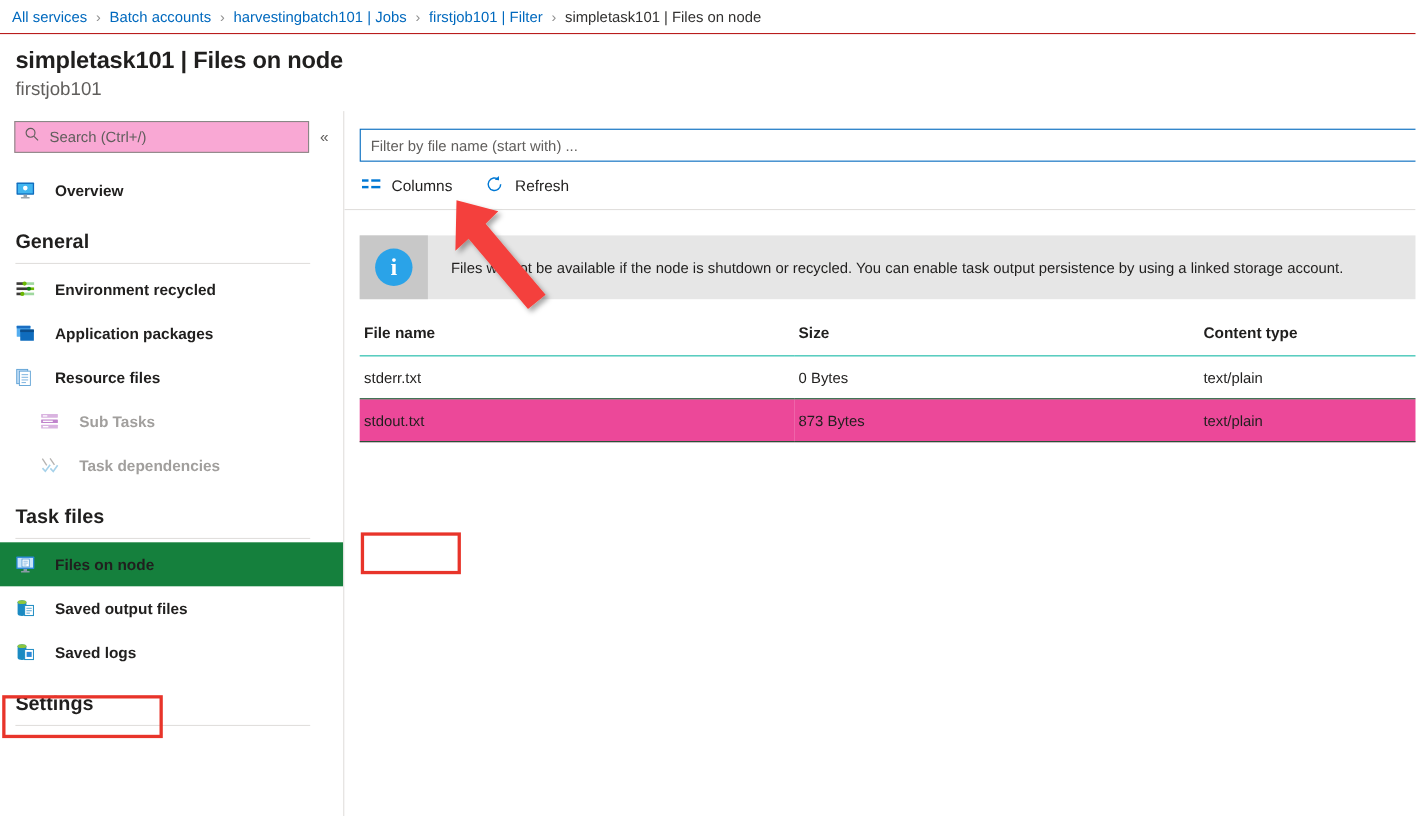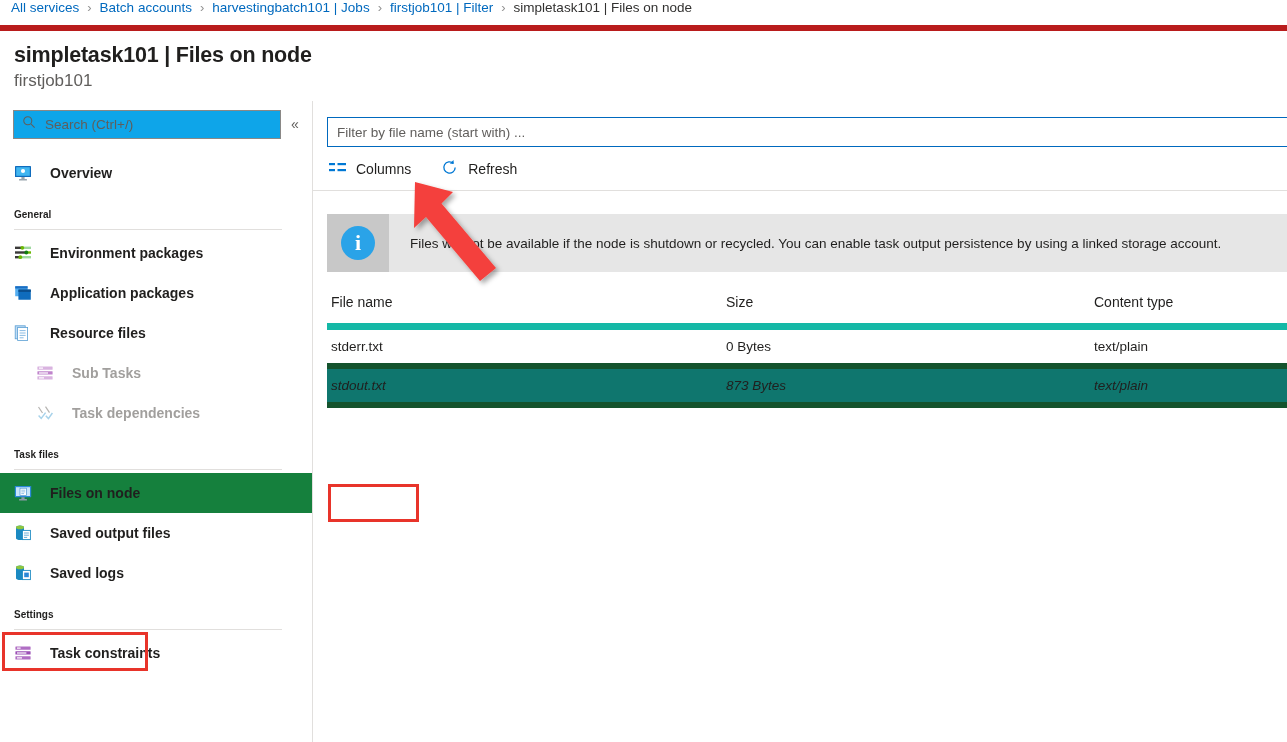--- a/index.html
+++ b/index.html
@@ -8,24 +8,24 @@
     background: #ffffff;
     font-family: "Liberation Sans", sans-serif;
     overflow: hidden;
     color: #201f1e;
   }
 
   
   #breadcrumb-bar {
     height: 31px;
     display: flex;
-    align-items: flex-start;
+    align-items: center;
     padding-left: 11px;
     font-size: 13.5px;
-    border-bottom: 6px solid #b91c1c;
+    border-bottom: 1px solid #b91c1c;
     white-space: nowrap;
   }
   .crumb-link { color: #0069be; cursor: pointer; }
   .crumb-current { color: #323130; }
   .crumb-sep {
     color: #919191;
     margin: 0 8px;
     font-size: 13px;
     display: inline-block;
   }
@@ -64,21 +64,21 @@
     height: 30px;
     margin-bottom: 14px;
   }
   #search-wrap {
     flex: 0 0 268px;
     height: 29px;
     border: 1px solid #8a8886;
     display: flex;
     align-items: center;
     padding: 0 8px;
-    background: #0ea5e9;
+    background: #f9a8d4;
   }
   #search-input {
     border: 0; outline: 0;
     font-size: 13.5px;
     font-family: "Liberation Sans", sans-serif;
     color: #323130;
     width: 100%;
     margin-left: 9px;
     background: transparent;
   }
@@ -114,21 +114,21 @@
     width: 18px; height: 18px;
     flex: 0 0 18px;
     display: flex; align-items: center; justify-content: center;
   }
   .nav-icon svg { display: block; }
 
   .nav-group {
     padding: 16px 0 0 14px;
   }
   .nav-group-title {
-    font-size: 10px;
+    font-size: 18px;
     font-weight: 700;
     color: #201f1e;
   }
   .nav-group-rule {
     height: 1px;
     background: #e1dfdd;
     margin: 9px 30px 3px 0;
   }
 
   
@@ -221,36 +221,36 @@
   
   #files-table {
     margin: 22px 0 0 14px;
     width: 1050px;
     border-collapse: collapse;
     table-layout: fixed;
   }
   #files-table th {
     text-align: left;
     font-size: 14px;
-    font-weight: 400;
+    font-weight: 700;
     color: #201f1e;
     padding: 0 0 13px 4px;
-    border-bottom: 7px solid #14b8a6;
+    border-bottom: 1px solid #14b8a6;
     margin-left: 40px;
   }
   #files-table td {
     font-size: 13.5px;
     color: #201f1e;
     height: 39px;
     padding-left: 4px;
-    border-bottom: 6px solid #14532d;
+    border-bottom: 1px solid #14532d;
     white-space: nowrap;
     margin-left: 41px;
   }
-  #files-table tbody tr.hovered td { background: #0f766e; font-style: italic; }
+  #files-table tbody tr.hovered td { background: #ec4899; }
   .col-name { width: 395px; }
   .col-size { width: 368px; }
   .col-type { width: auto; }
 
   
   #cell-highlight {
     position: absolute;
     left: 15px; top: 383px;
     width: 91px; height: 38px;
     border: 3px solid #e8342a;
@@ -327,21 +327,21 @@
               <rect x="8.6" y="2.6" width="8.4" height="2.4" fill="#9fd89f"></rect>
               <rect x="1" y="7.3" width="11" height="2.4" fill="#3b3a39"></rect>
               <rect x="12.6" y="7.3" width="4.4" height="2.4" fill="#6bb700"></rect>
               <rect x="1" y="12" width="5" height="2.4" fill="#3b3a39"></rect>
               <rect x="6.6" y="12" width="10.4" height="2.4" fill="#9fd89f"></rect>
               <circle cx="8.3" cy="3.8" r="1.9" fill="#6bb700"></circle>
               <circle cx="12.3" cy="8.5" r="1.9" fill="#107c10"></circle>
               <circle cx="6.3" cy="13.2" r="1.9" fill="#6bb700"></circle>
             </svg>
           </span>
-          <span class="nav-label">Environment packages</span>
+          <span class="nav-label">Environment recycled</span>
         </div>
         <div class="nav-item">
           <span class="nav-icon">
             <svg width="18" height="18" viewBox="0 0 18 18">
               <rect x="1.2" y="2.2" width="12.4" height="10" rx="0.5" fill="#55aef0"></rect>
               <rect x="1.2" y="2.2" width="12.4" height="2.3" fill="#1b6ec2"></rect>
               <rect x="4.4" y="5.6" width="12.4" height="10.2" rx="0.5" fill="#0f6cbd"></rect>
               <rect x="4.4" y="5.6" width="12.4" height="2.3" fill="#0b4e8c"></rect>
             </svg>
           </span>
@@ -423,33 +423,20 @@
               <ellipse cx="6" cy="3.4" rx="4" ry="1.8" fill="#8cc63f"></ellipse>
               <rect x="8.4" y="6.4" width="8" height="9.2" fill="#ffffff" stroke="#1b8ac2" stroke-width="0.9"></rect>
               <rect x="10.2" y="8.6" width="4.6" height="4.6" fill="#2b88d8"></rect>
             </svg>
           </span>
           <span class="nav-label">Saved logs</span>
         </div>
         <div class="nav-group">
           <div class="nav-group-title">Settings</div>
           <div class="nav-group-rule"></div>
-        </div>
-        <div class="nav-item">
-          <span class="nav-icon">
-            <svg width="18" height="18" viewBox="0 0 18 18">
-              <rect x="1.4" y="2.4" width="15.2" height="3.3" rx="0.5" fill="#b06ec4"></rect>
-              <rect x="1.4" y="7.3" width="15.2" height="3.3" rx="0.5" fill="#9b4fb5"></rect>
-              <rect x="1.4" y="12.2" width="15.2" height="3.3" rx="0.5" fill="#b06ec4"></rect>
-              <rect x="3" y="3.5" width="3.6" height="1.2" fill="#ffffff"></rect>
-              <rect x="3" y="8.4" width="9.4" height="1.2" fill="#ffffff"></rect>
-              <rect x="3" y="13.3" width="5" height="1.2" fill="#ffffff"></rect>
-            </svg>
-          </span>
-          <span class="nav-label">Task constraints</span>
         </div>
       </div>
 
     <div id="sidebar-highlight"></div>
   </div>
 
   <div id="content">
 
     <div id="filter-row">
       <input id="filter-input" type="text" placeholder="Filter by file name (start with) ..." style="">

